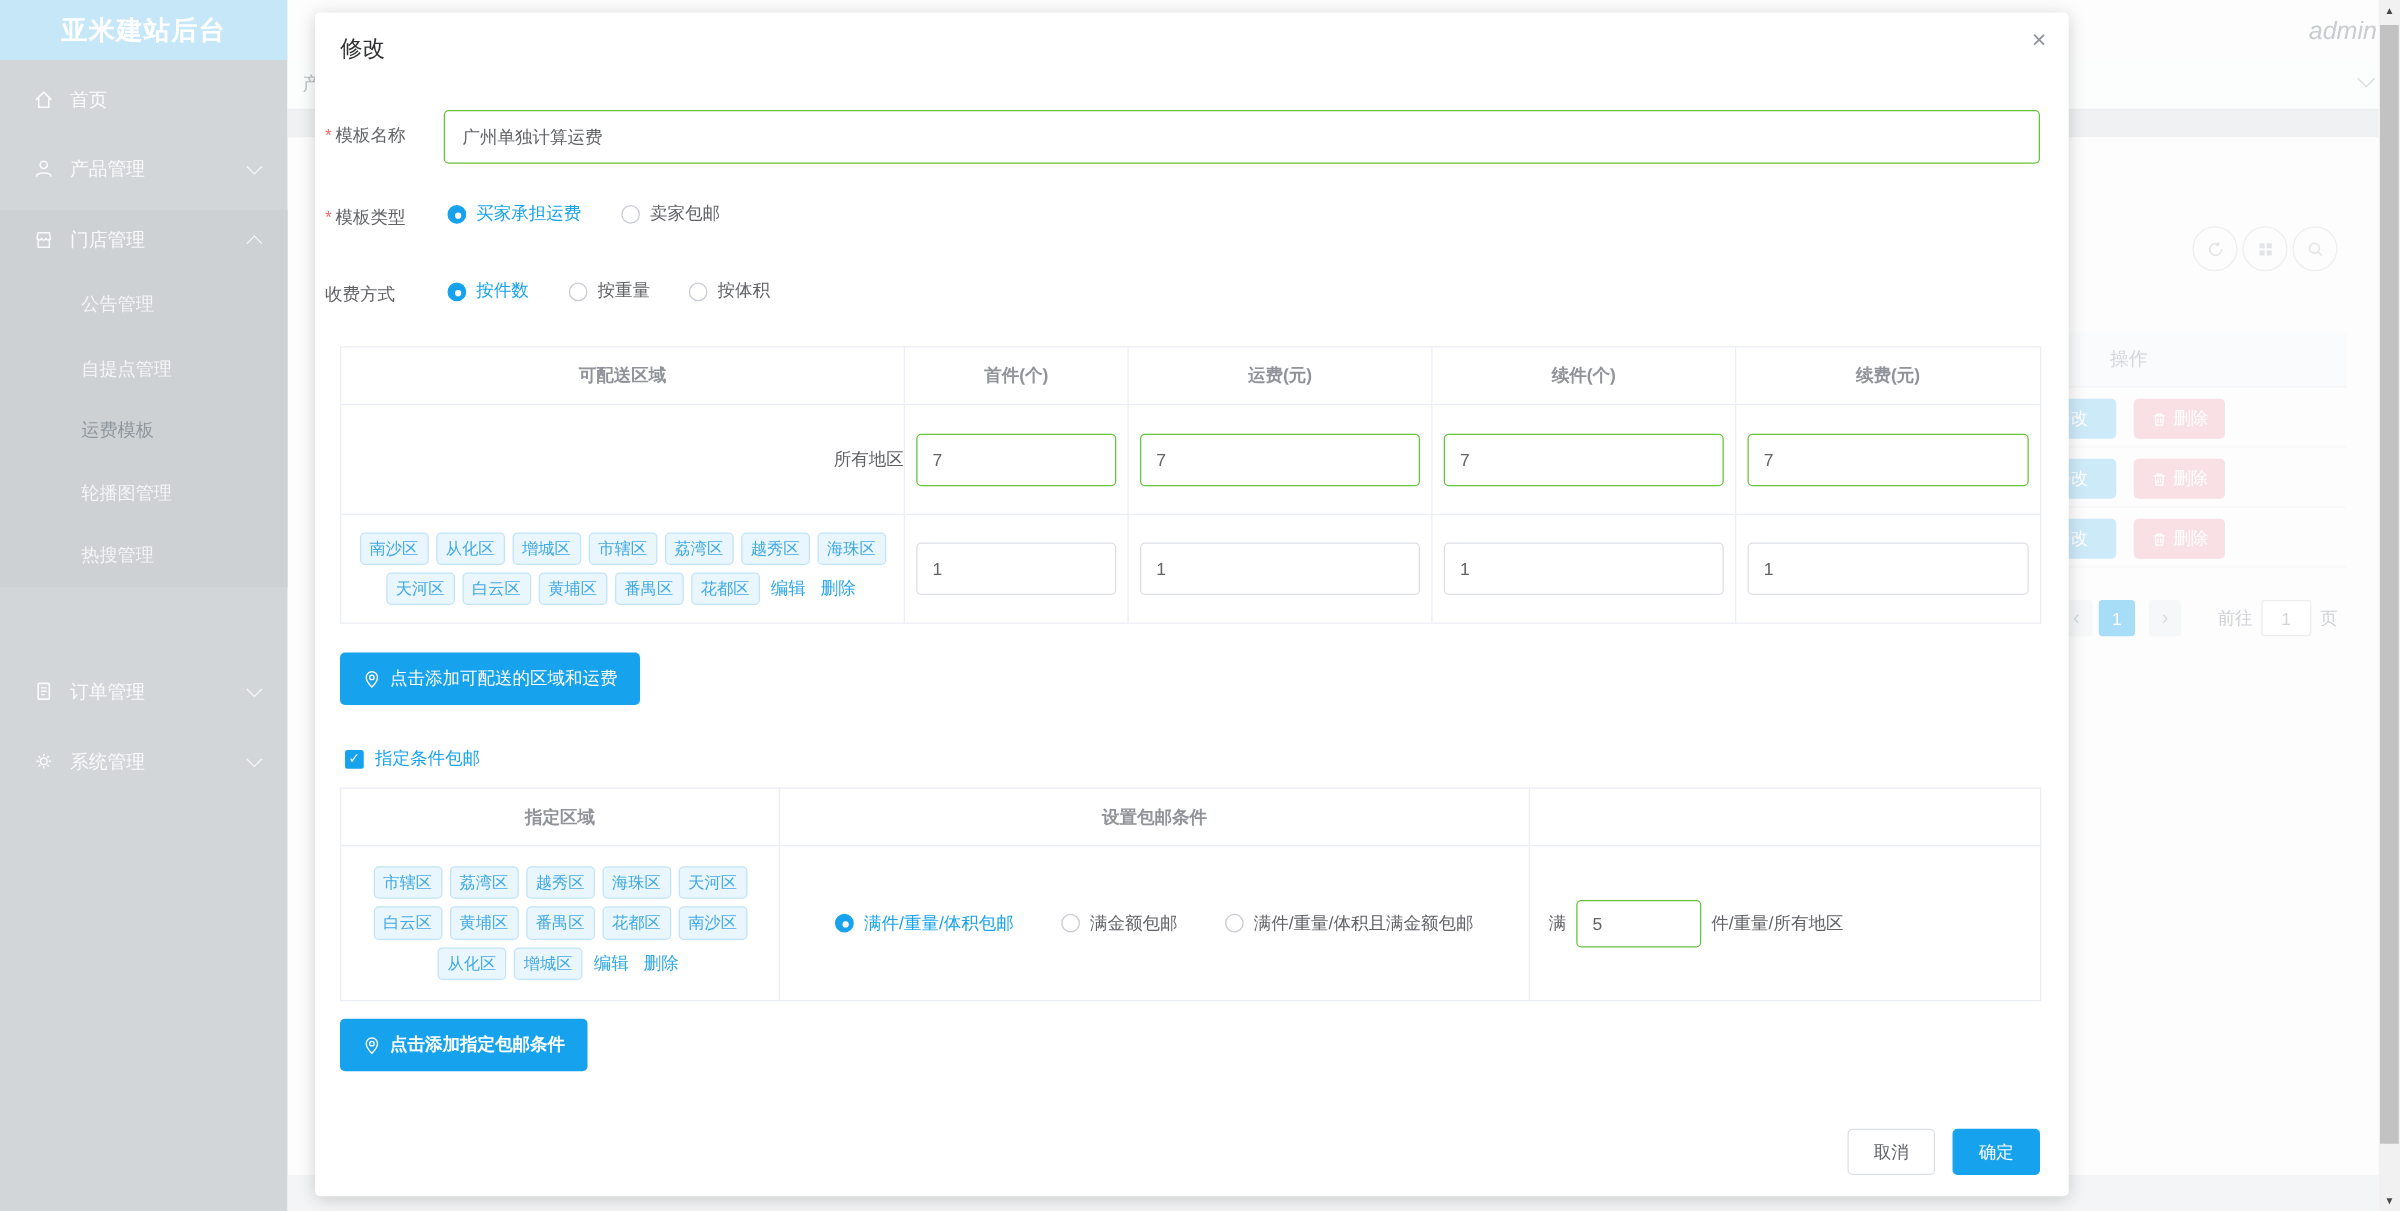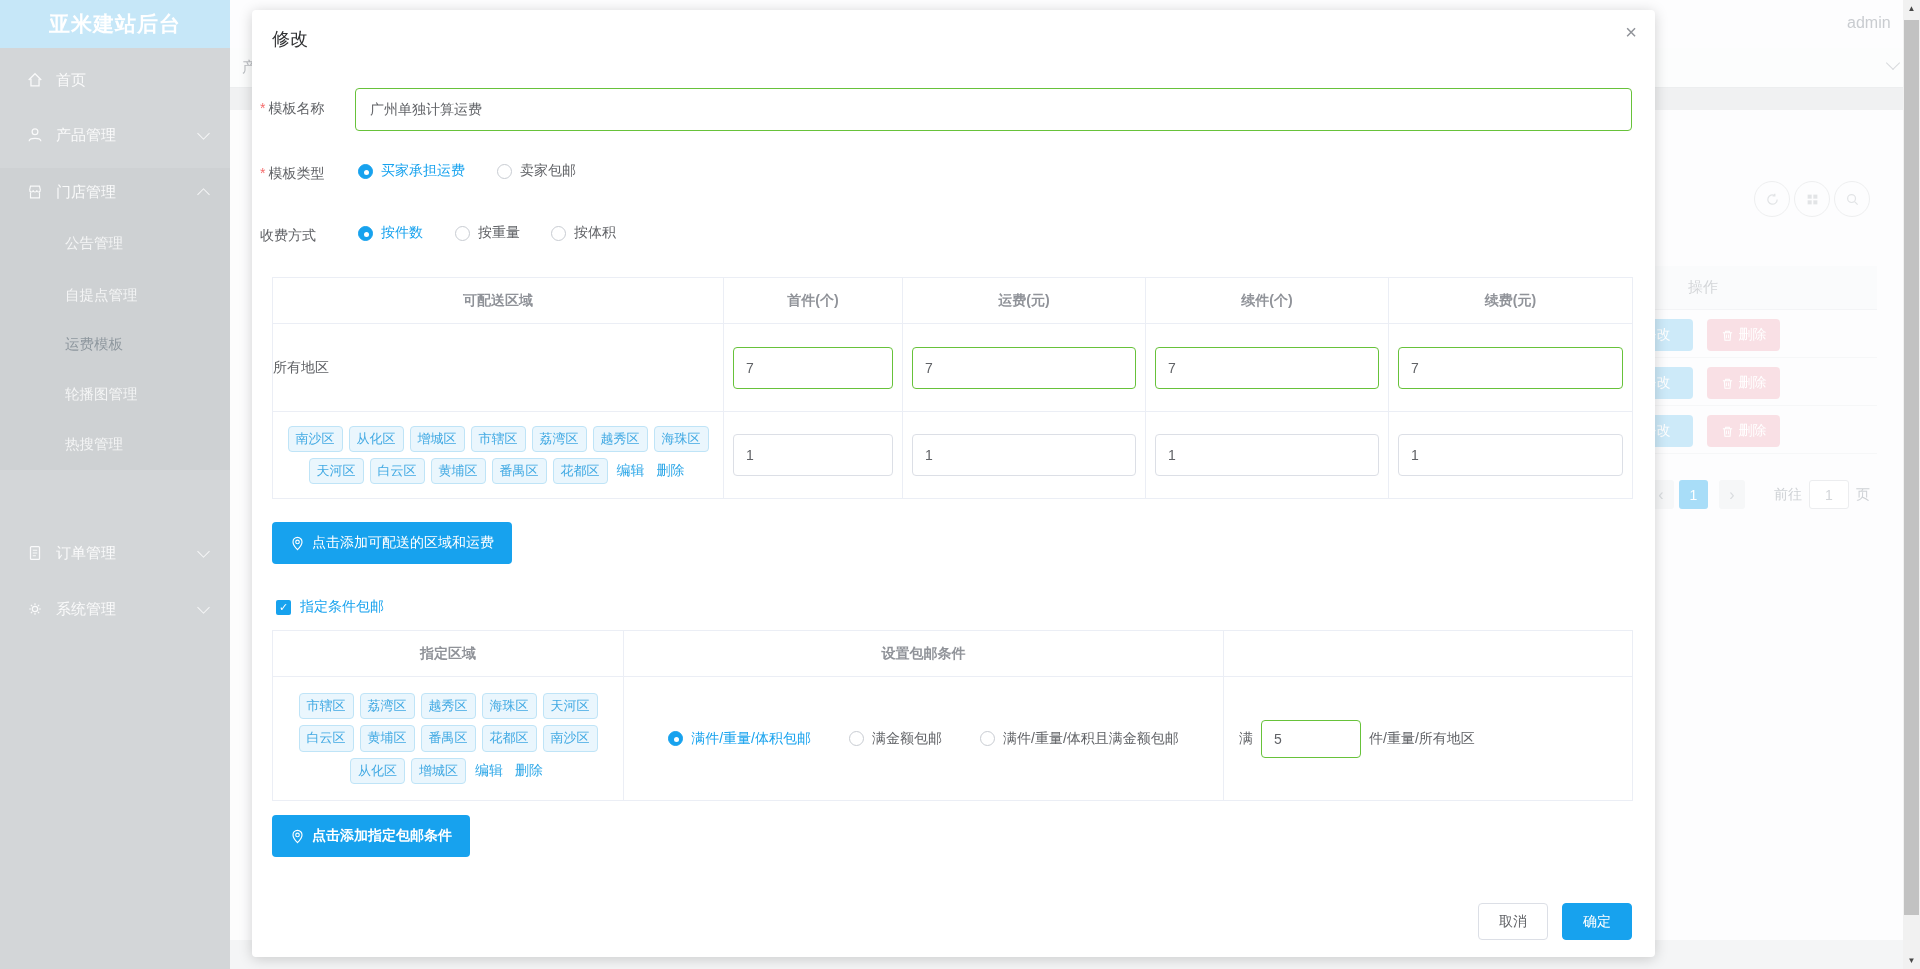--- a/index.html
+++ b/index.html
@@ -18,21 +18,21 @@
   .side-item .ic { width:18px; height:18px; margin-left:26px; margin-right:12px; flex:none; }
   .side-item .chev { position:absolute; right:22px; width:9px; height:9px; border-right:1.5px solid rgba(255,255,255,0.8); border-bottom:1.5px solid rgba(255,255,255,0.8); }
   .chev.down { transform:rotate(45deg); margin-top:-4px; }
   .chev.up { transform:rotate(-135deg); margin-top:4px; }
   .side-group { position:absolute; left:0; top:168px; width:230px; height:302px; background:#ced1d3; }
   .side-sub { position:absolute; left:65px; width:165px; height:40px; display:flex; align-items:center;
     color:rgba(255,255,255,0.78); font-size:14.5px; }
   .side-sub.active { color:#8e979e; }
 
   .topbar { position:absolute; left:230px; top:0; width:1673px; height:48px; background:#fdfdfe; }
-  .admin-label { position:absolute; left:1847px; top:14px; font-size:16px; color:#c9ccd0; }
+  .admin-label { position:absolute; left:1847px; top:14px; font-size:20px; color:#c9ccd0;font-style:italic; }
   .tabbar { position:absolute; left:230px; top:48px; width:1673px; height:40px; background:#fcfdfd; border-bottom:1px solid #eceeef; }
   .crumb-frag { position:absolute; left:242px; top:58px; font-size:15px; color:#bcbfc3; }
   .filter-chev { position:absolute; left:1888px; top:58px; width:10px; height:10px; border-right:1.5px solid #d7dadd; border-bottom:1.5px solid #d7dadd; transform:rotate(45deg); }
   .gray-band { position:absolute; left:230px; top:88px; width:1673px; height:22px; background:#f0f1f2; }
   .content-card { position:absolute; left:242px; top:110px; width:1661px; height:830px; background:#fdfdfe; }
   .bottom-band { position:absolute; left:230px; top:940px; width:1673px; height:29px; background:#f4f5f6; }
 
   .tool-circle { position:absolute; top:181px; width:36px; height:36px; border:1px solid #eeeff0; border-radius:50%;
     display:flex; align-items:center; justify-content:center; color:#e2e4e6; }
   .bg-thead { position:absolute; left:1655px; top:266px; width:222px; height:44px; background:#fafbfc; border-bottom:1px solid #f3f4f6; }
@@ -70,21 +70,21 @@
   .radio.selected .dot::after { content:""; position:absolute; left:5px; top:5px; width:5px; height:5px; border-radius:50%; background:#fff; }
   .radio .rlabel { color:#606266; }
   .radio.selected .rlabel { color:#17a2ee;text-align:right; }
 
   table.grid { border-collapse:collapse; table-layout:fixed; }
   table.grid th, table.grid td { border:1px solid #ebeef5; }
   table.grid th { height:46px; font-size:14px; color:#909399; font-weight:bold; text-align:center; background:#fff; }
   .cell-input { height:42px; border:1px solid #dcdfe6; border-radius:4px; padding:0 12px; font-size:14px; color:#606266;
     outline:none; font-family:inherit; display:block; margin:0 auto; width:calc(100% - 18px); background:#fff; }
   .cell-input.green { border-color:#67c23a; }
-  .region-cell { text-align:left; font-size:14px; color:#606266; }
+  .region-cell { text-align:right; font-size:14px; color:#606266; }
   .tagwrap { display:flex; flex-wrap:wrap; align-items:center; justify-content:center; gap:6px; padding:10px 8px; }
   .tag { background:#eaf6fd; border:1px solid #bfe4f7; color:#41a9e3; border-radius:4px; padding:5px 7px; font-size:13px; line-height:1.1; cursor:pointer; }
   .tbl-link { color:#2ea7e8; font-size:14px; cursor:pointer; text-decoration:none; margin:0 3px; }
 
   .add-btn { position:absolute; left:20px; height:42px; background:#17a2ee; color:#fff; border:none; border-radius:4px;
     font-size:14px; font-family:inherit; display:flex; align-items:center; justify-content:center; gap:7px; padding:0 18px; cursor:pointer; }
 
   .checkbox-row { position:absolute; left:24px; top:588px; display:flex; align-items:center; gap:9px; cursor:pointer; }
   .checkbox { width:15px; height:15px; border-radius:2px; background:#17a2ee; color:#fff; font-size:11px;
     display:flex; align-items:center; justify-content:center; line-height:1; }

